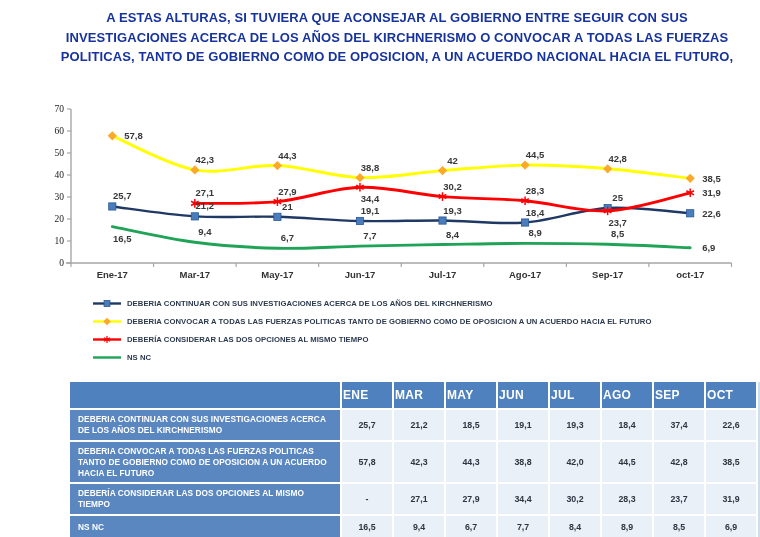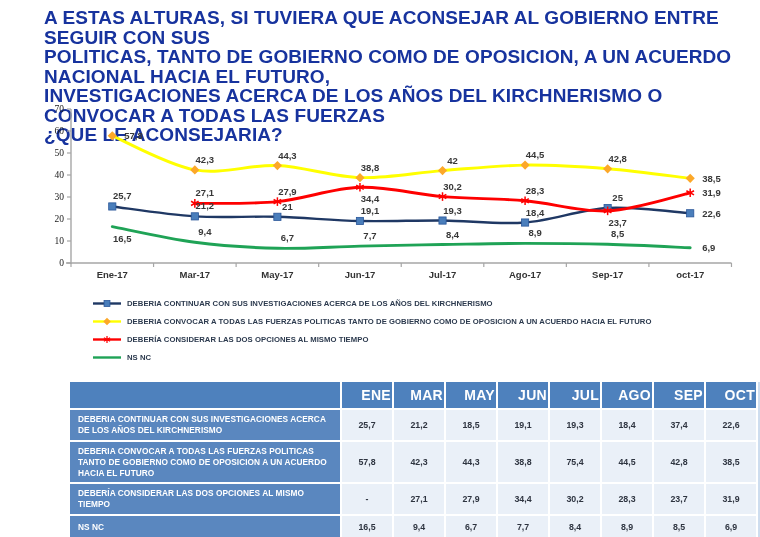--- a/index.html
+++ b/index.html
@@ -3,22 +3,23 @@
 <meta charset="utf-8">
 <style>
   html,body{margin:0;padding:0;}
   body{
     width:760px;height:537px;position:relative;background:#ffffff;
     font-family:"Liberation Sans",sans-serif;overflow:hidden;
   }
   
   .question{
     position:absolute;left:44px;top:8px;width:706px;
-    color:#17339E;font-weight:bold;font-size:19px;line-height:19.5px;
+    color:#17339E;font-weight:bold;font-size:13px;line-height:19.5px;
     letter-spacing:0.1px;
+    text-align:center;
   }
   
   .chart-svg{position:absolute;left:0;top:98px;width:760px;height:195px;}
   .ylab{font-family:"Liberation Serif",serif;font-size:9.5px;fill:#1a1a1a;}
   .xlab{font-family:"Liberation Sans",sans-serif;font-weight:bold;font-size:9.5px;fill:#333333;}
   .dlab{font-family:"Liberation Sans",sans-serif;font-weight:bold;font-size:9.5px;fill:#383838;}
   
   .legend{position:absolute;left:92px;top:294px;}
   .lrow{display:flex;align-items:center;height:18px;}
   .lrow svg{flex:0 0 auto;display:block;}
@@ -26,40 +27,39 @@
     margin-left:5px;font-size:7.7px;font-weight:bold;color:#2C3A4E;letter-spacing:0.05px;
   }
   
   .tblwrap{position:absolute;left:68px;top:380px;}
   table{border-collapse:collapse;table-layout:fixed;width:688px;
         box-shadow:2px 2px 0 rgba(197,215,236,0.85);}
   col.c-label{width:272px;}
   col.c-num{width:52px;}
   th,td{border:2px solid #ffffff;}
   thead th{
-    background:#4E81BD;color:#ffffff;font-size:14px;font-weight:bold;
-    height:24px;text-align:right;letter-spacing:0.3px;
+    background:#4E81BD;color:#ffffff;font-size:12px;font-weight:bold;
+    height:24px;text-align:left;letter-spacing:0.3px;
   }
   tbody th{
     background:#5A87BF;color:#ffffff;font-size:8.3px;font-weight:bold;
     text-align:left;padding:4px 8px;line-height:1.3;letter-spacing:0.05px;
   }
   tbody td{
     background:#EAF0F8;color:#2E3440;font-size:8.8px;font-weight:bold;text-align:center;
   }
   tr.r1{height:32px;} tr.r2{height:38px;} tr.r3{height:31px;} tr.r4{height:25px;}
 </style>
 </head>
 <body>
 
 <div class="question">
   <div>A ESTAS ALTURAS, SI TUVIERA QUE ACONSEJAR AL GOBIERNO ENTRE SEGUIR CON SUS</div>
+  <div>INVESTIGACIONES ACERCA DE LOS AÑOS DEL KIRCHNERISMO O CONVOCAR A TODAS LAS FUERZAS</div>
   <div>POLITICAS, TANTO DE GOBIERNO COMO DE OPOSICION, A UN ACUERDO NACIONAL HACIA EL FUTURO,</div>
-  <div>INVESTIGACIONES ACERCA DE LOS AÑOS DEL KIRCHNERISMO O CONVOCAR A TODAS LAS FUERZAS</div>
-  <div>¿QUE LE ACONSEJARIA?</div>
 </div>
 
 <svg class="chart-svg" viewBox="0 0 760 195">
     <line x1="71" y1="11" x2="71" y2="166" stroke="#A6A6A6" stroke-width="1.4"></line>
     <line x1="66" y1="165" x2="731.48" y2="165" stroke="#A6A6A6" stroke-width="1.4"></line>
     <line x1="67" y1="165" x2="71" y2="165" stroke="#A6A6A6" stroke-width="1.2"></line>
     <text x="64" y="168.2" text-anchor="end" class="ylab">0</text>
     <line x1="67" y1="143" x2="71" y2="143" stroke="#A6A6A6" stroke-width="1.2"></line>
     <text x="64" y="146.2" text-anchor="end" class="ylab">10</text>
     <line x1="67" y1="121" x2="71" y2="121" stroke="#A6A6A6" stroke-width="1.2"></line>
@@ -250,21 +250,21 @@
       <td>18,4</td>
       <td>37,4</td>
       <td>22,6</td>
     </tr>
     <tr class="r2">
       <th>DEBERIA CONVOCAR A TODAS LAS FUERZAS POLITICAS TANTO DE GOBIERNO COMO DE OPOSICION A UN ACUERDO HACIA EL FUTURO</th>
       <td>57,8</td>
       <td>42,3</td>
       <td>44,3</td>
       <td>38,8</td>
-      <td>75,4</td>
+      <td>42,0</td>
       <td>44,5</td>
       <td>42,8</td>
       <td>38,5</td>
     </tr>
     <tr class="r3">
       <th>DEBERÍA CONSIDERAR LAS DOS OPCIONES AL MISMO TIEMPO</th>
       <td>-</td>
       <td>27,1</td>
       <td>27,9</td>
       <td>34,4</td>

